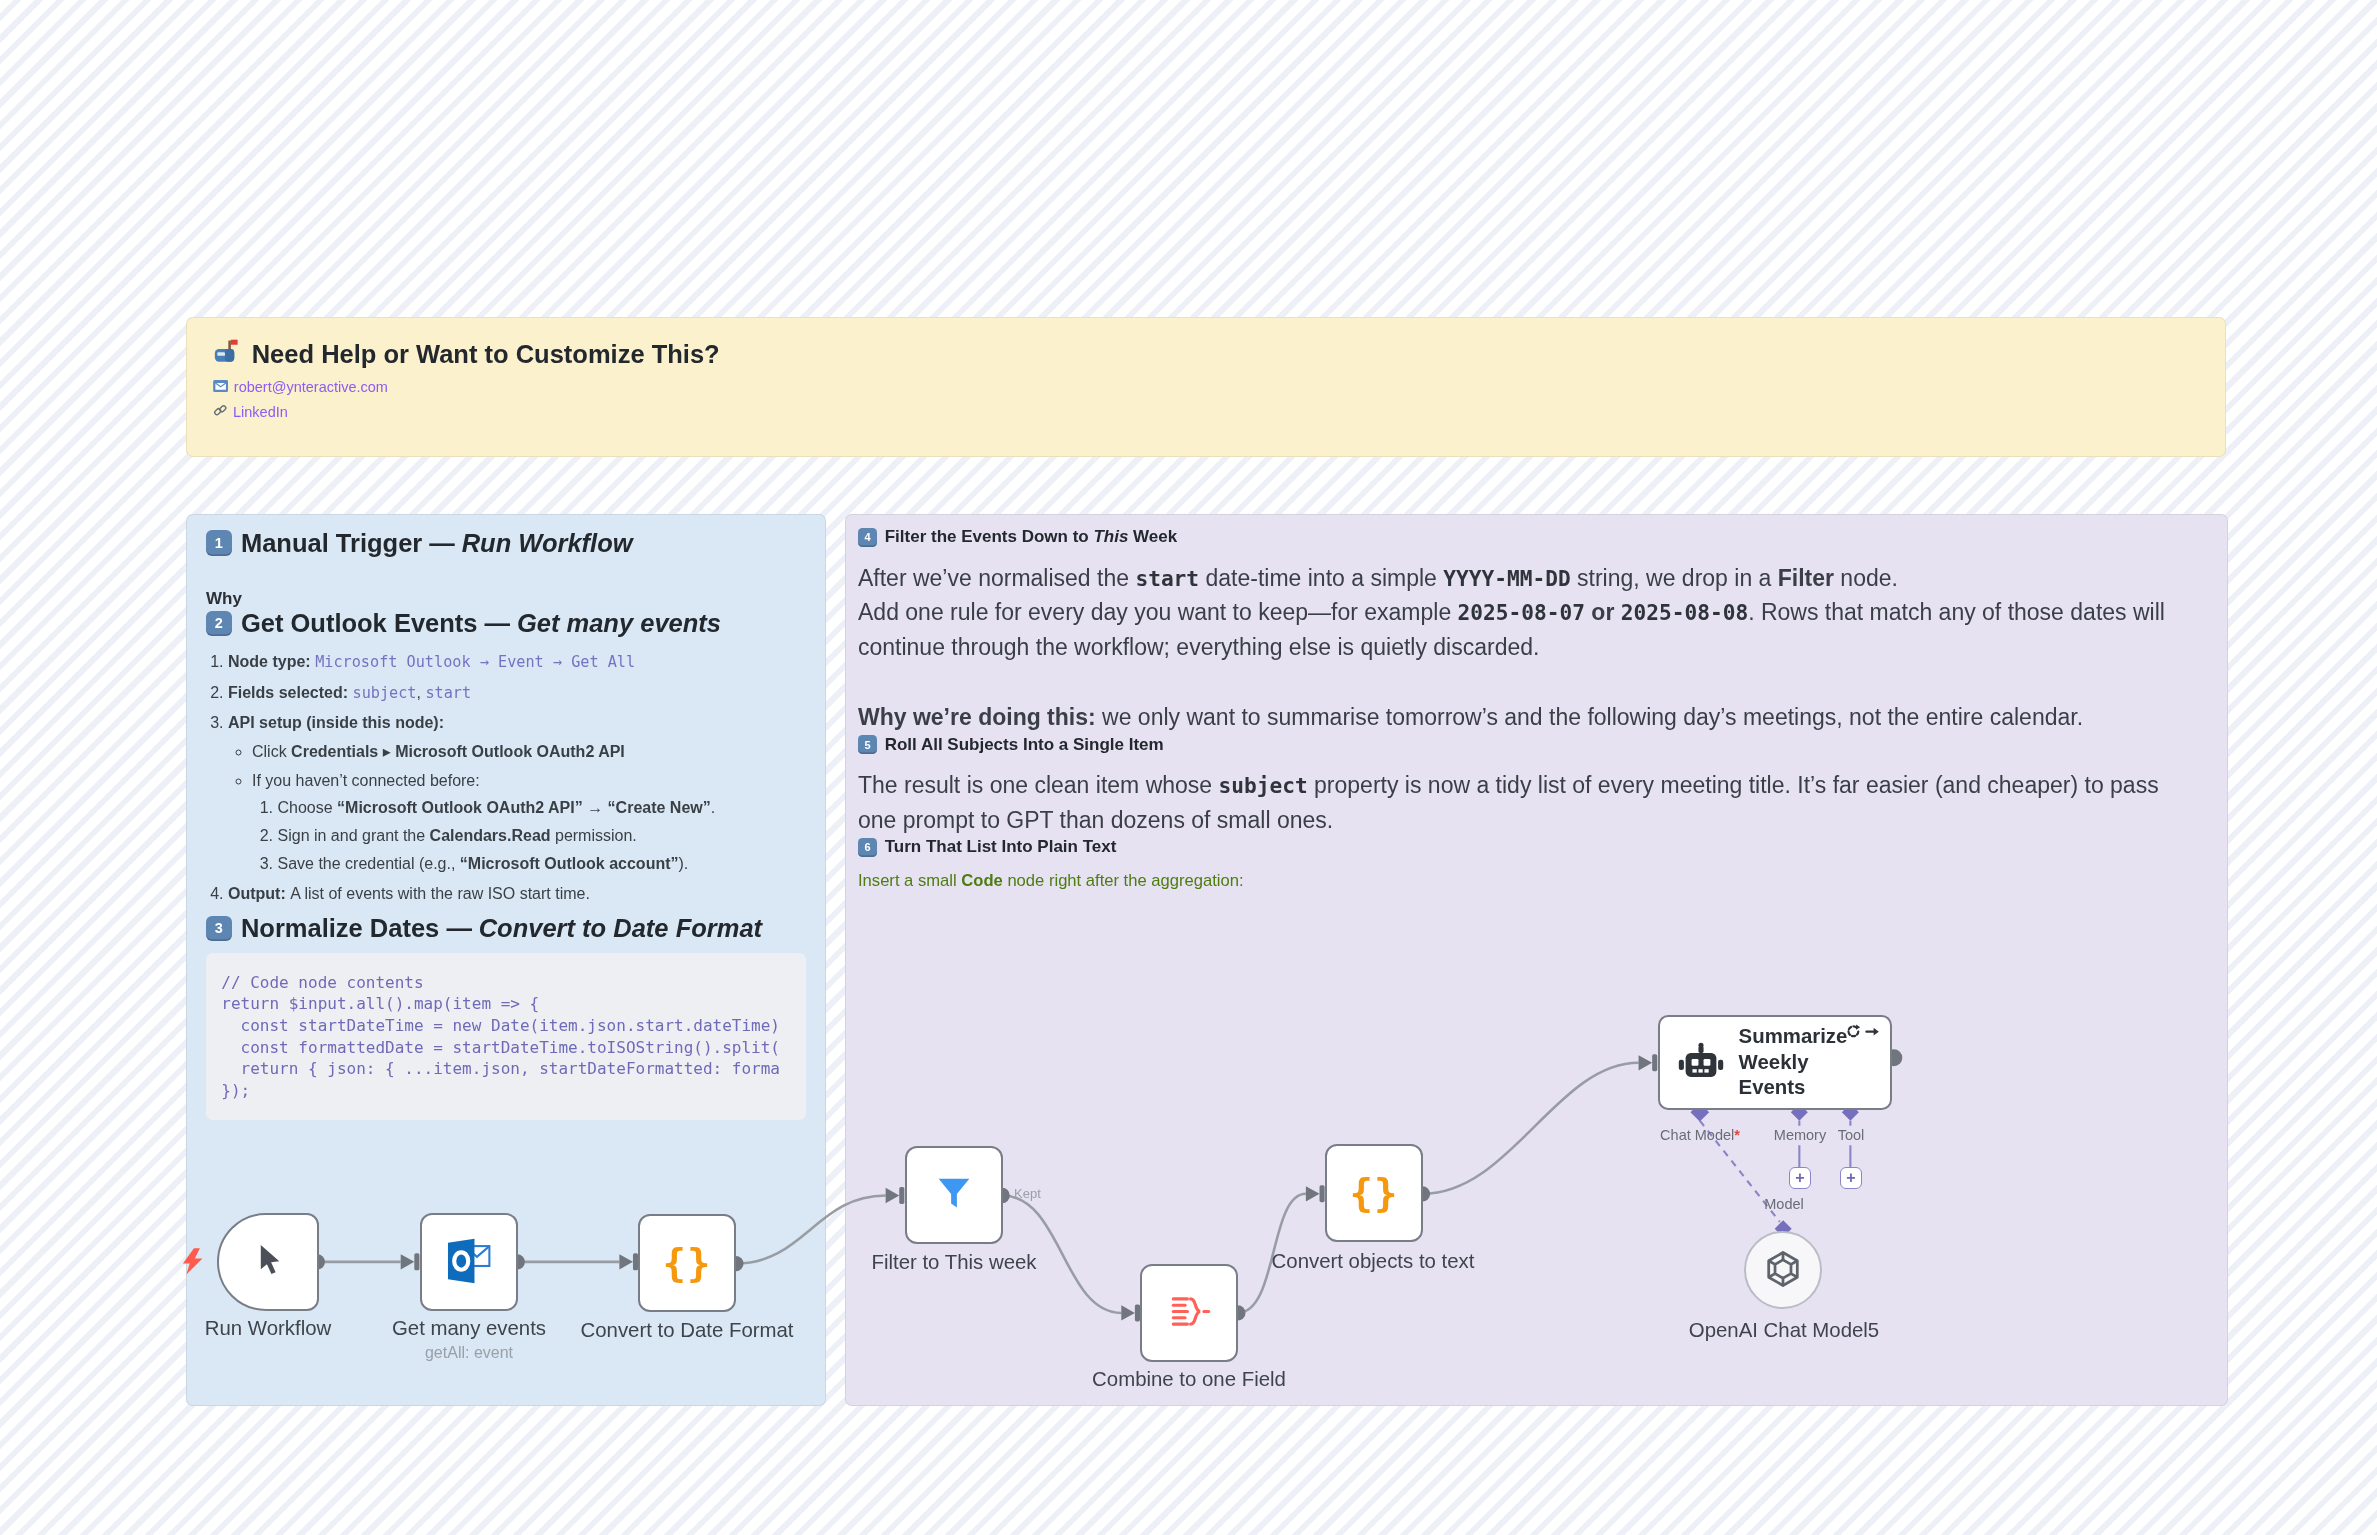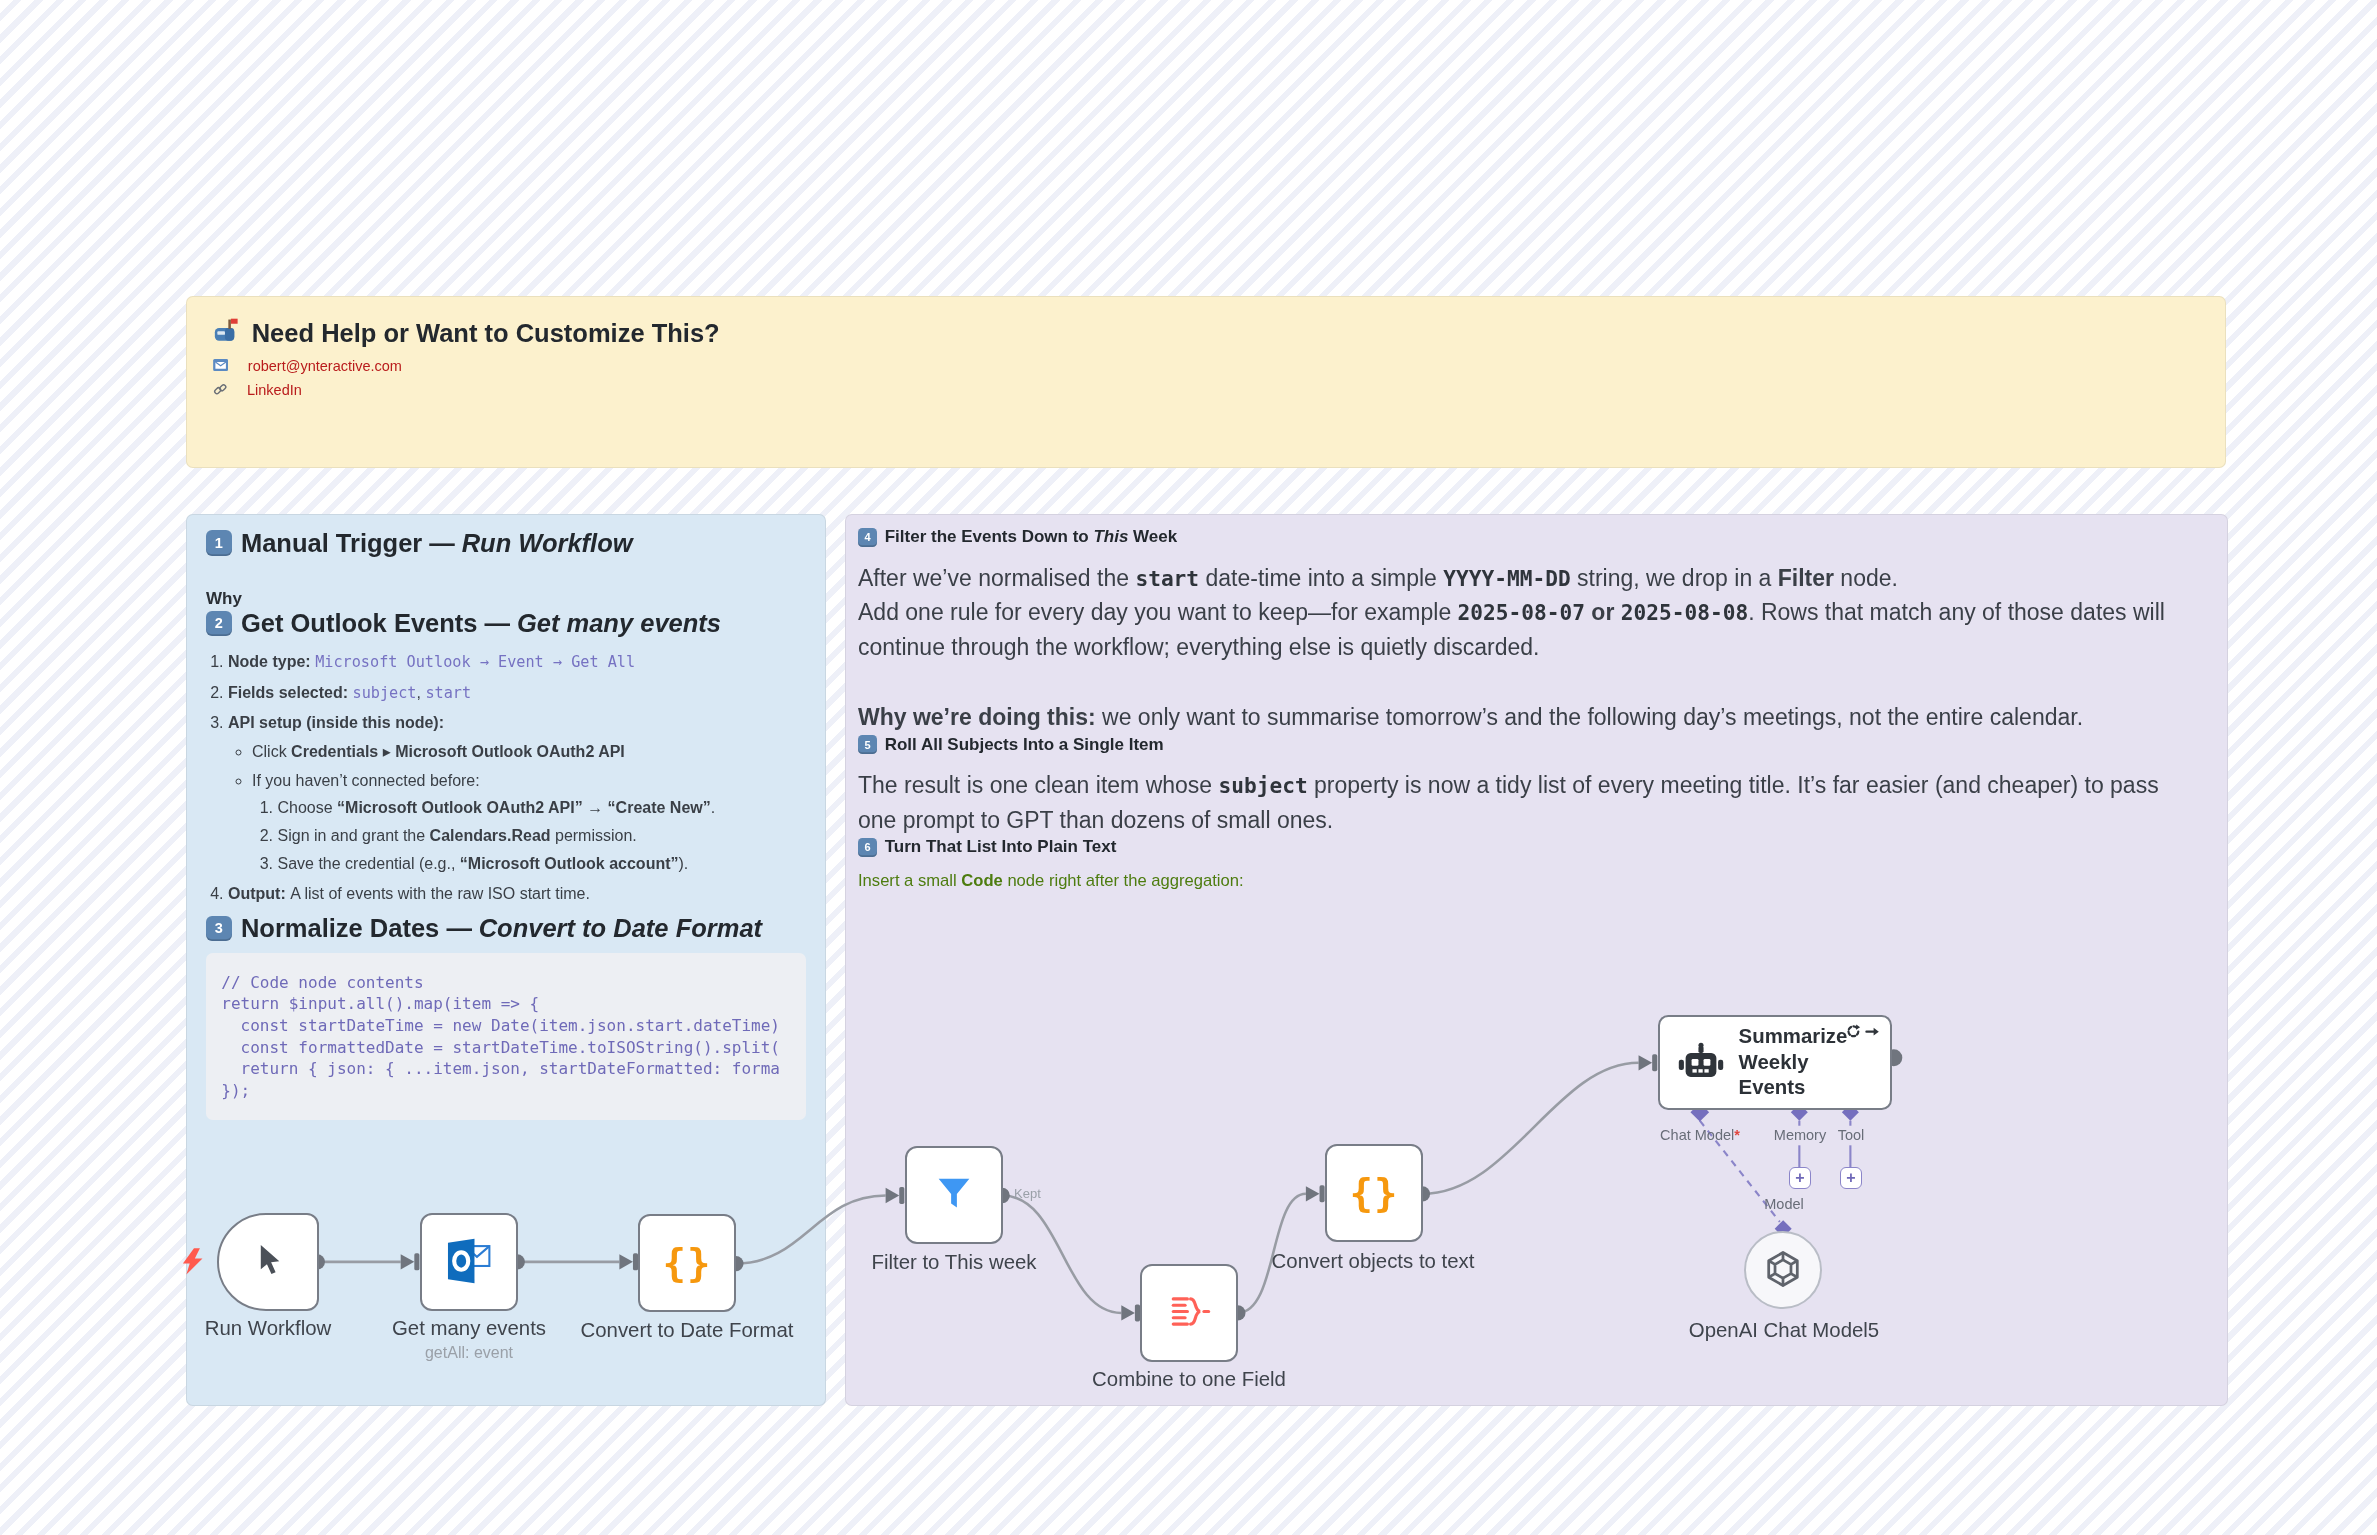--- a/index.html
+++ b/index.html
@@ -6,26 +6,26 @@
   body{
     width:2377px;height:1536px;overflow:hidden;
     font-family:"Liberation Sans","DejaVu Sans",sans-serif;
     background:repeating-linear-gradient(135deg,#ffffff 0 9.4px,#eef0f8 9.4px 15.3px);
     position:relative;color:#3a3f47;
   }
   #canvas{position:absolute;inset:0;}
 
   
   .note{position:absolute;border-radius:6.8px;border:0.9px solid rgba(0,0,0,0.07);box-sizing:border-box;}
-  .note-help{left:186px;top:296px;width:2040px;height:172px;background:#fcf1cd;padding:20.4px 25.5px;}
+  .note-help{left:186px;top:317px;width:2040px;height:140px;background:#fcf1cd;padding:20.4px 25.5px;}
   .note-left{left:186px;top:514px;width:640px;height:892px;background:#d9e8f4;padding:13.6px 19px;}
   .note-right{left:845px;top:514px;width:1383px;height:892px;background:#e6e2f1;padding:12px 34px 0 12px;}
 
   .help-title{display:flex;align-items:center;gap:10.2px;font-size:25.5px;font-weight:700;color:#23282e;}
-  .help-link{display:flex;gap:20px;font-size:14.5px;color:#b91c1c;margin-top:7.7px;}
+  .help-link{display:flex;align-items:center;gap:6px;font-size:14.5px;color:#8b5cf6;margin-top:7.7px;}
   .help-link:first-of-type{margin-top:12px;}
 
   .kc{display:inline-flex;align-items:center;justify-content:center;flex:0 0 auto;
       width:25.5px;height:25.5px;border-radius:6px;background:#5d86b2;color:#fff;
       font-weight:700;font-size:14.5px;margin-right:9.4px;box-shadow:inset 0 -1.7px 0 rgba(0,0,0,.18);}
   .kc.sm{width:19px;height:19px;font-size:11px;border-radius:4.3px;margin-right:7.7px;}
 
   h2.sec{display:flex;align-items:center;font-size:25.5px;font-weight:700;color:#23282e;margin:0;}
   h2.sec em{font-style:italic;margin-left:6.8px;}
   .sec-s2{margin-top:44px;}

